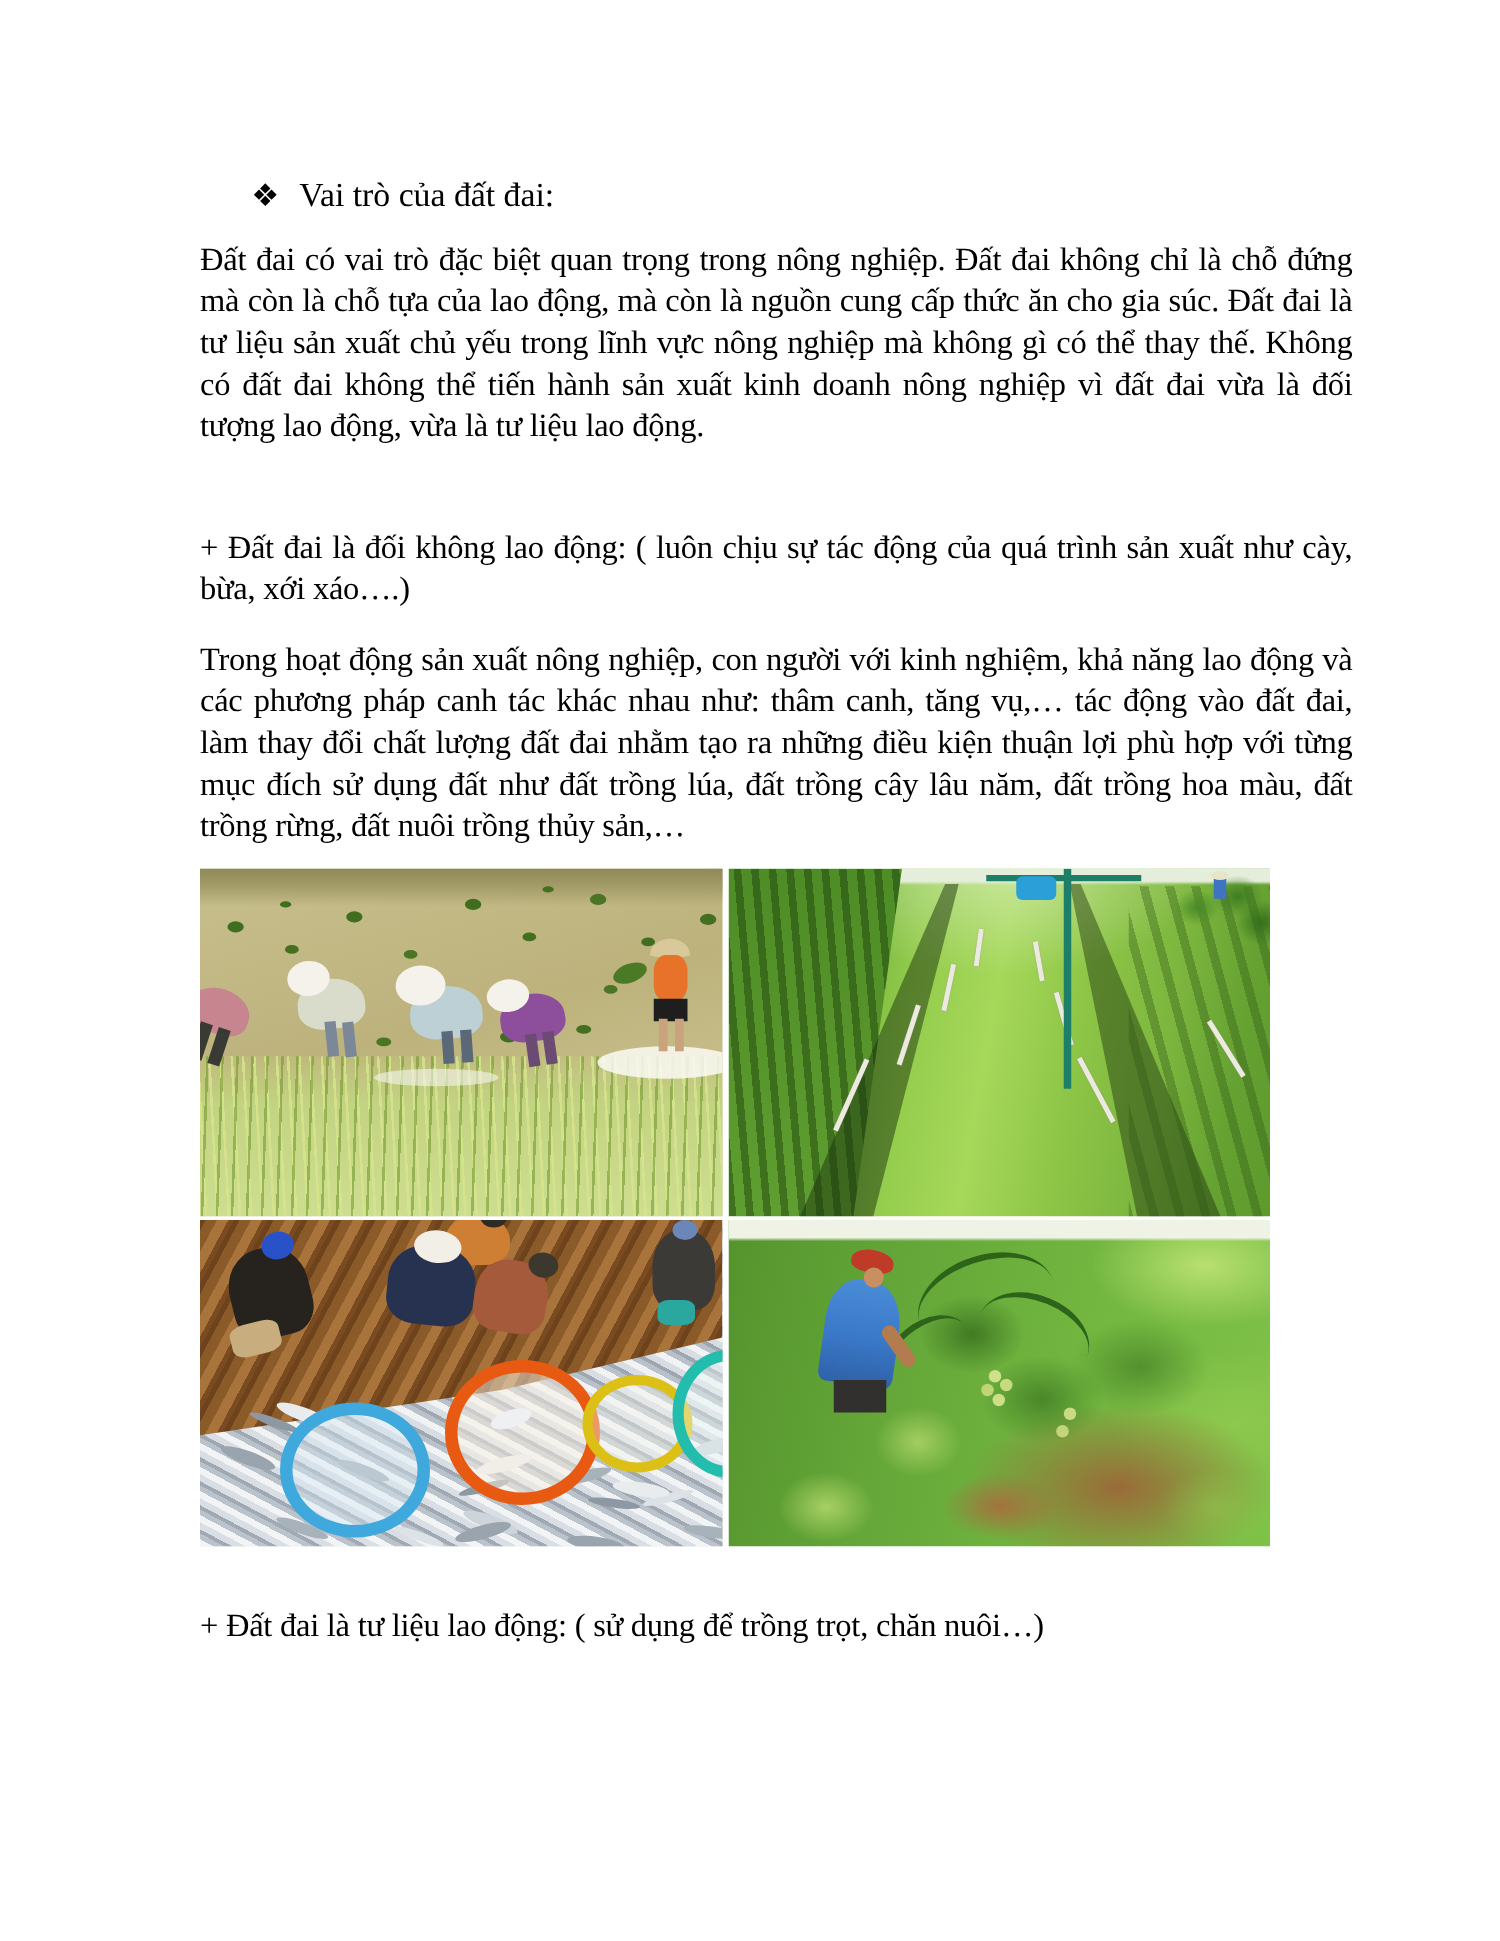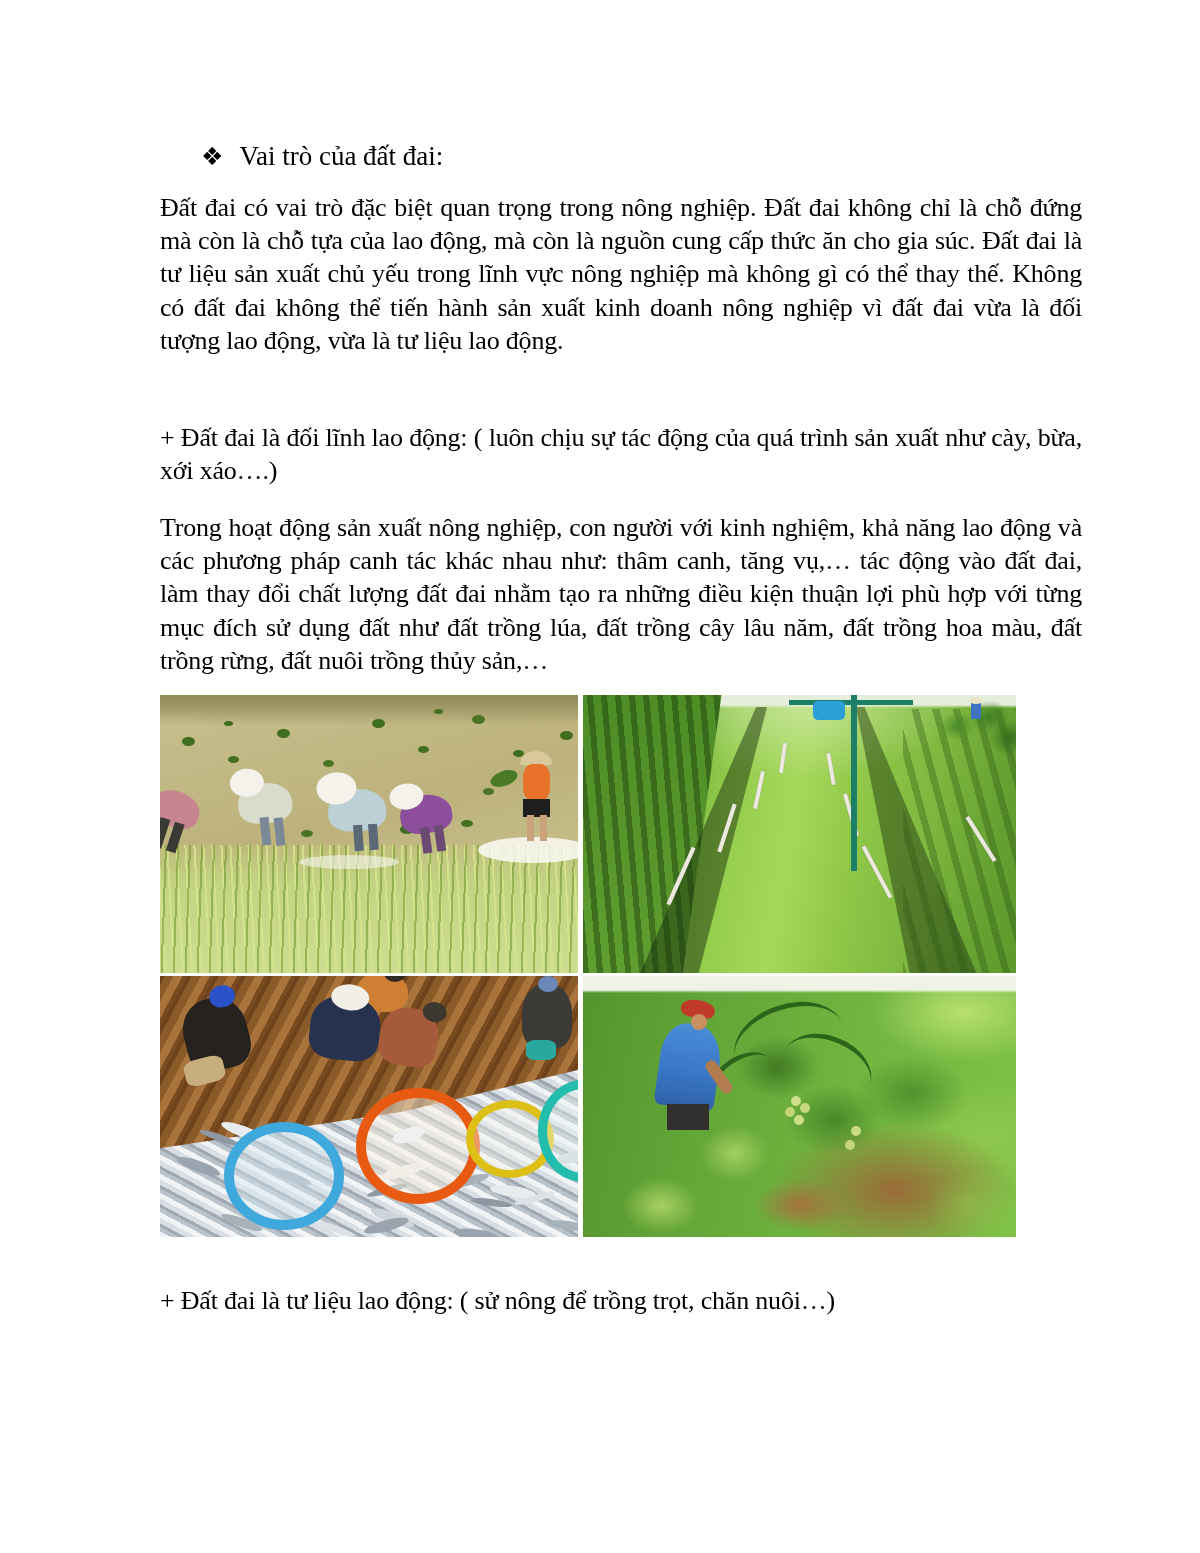--- a/index.html
+++ b/index.html
@@ -157,21 +157,21 @@
 <body>
 
 <div class="page">
 
   <div class="heading">
     <span class="bullet">❖</span><span>Vai trò của đất đai:</span>
   </div>
 
   <div class="tblock" style="top:191px;">Đất đai có vai trò đặc biệt quan trọng trong nông nghiệp. Đất đai không chỉ là chỗ đứng mà còn là chỗ tựa của lao động, mà còn là nguồn cung cấp thức ăn cho gia súc. Đất đai là tư liệu sản xuất chủ yếu trong lĩnh vực nông nghiệp mà không gì có thể thay thế. Không có đất đai không thể tiến hành sản xuất kinh doanh nông nghiệp vì đất đai vừa là đối tượng lao động, vừa là tư liệu lao động.</div>
 
-  <div class="tblock" style="top:421px;">+ Đất đai là đối lĩnh lao động: ( luôn chịu sự tác động của quá trình sản xuất như cày, bừa, xới xáo….)</div>
+  <div class="tblock" style="top:421px;">+ Đất đai là đối không lao động: ( luôn chịu sự tác động của quá trình sản xuất như cày, bừa, xới xáo….)</div>
 
   <div class="tblock" style="top:511px;">Trong hoạt động sản xuất nông nghiệp, con người với kinh nghiệm, khả năng lao động và các phương pháp canh tác khác nhau như: thâm canh, tăng vụ,… tác động vào đất đai, làm thay đổi chất lượng đất đai nhằm tạo ra những điều kiện thuận lợi phù hợp với từng mục đích sử dụng đất như đất trồng lúa, đất trồng cây lâu năm, đất trồng hoa màu, đất trồng rừng, đất nuôi trồng thủy sản,…</div>
 
   <div class="photos">
 
     <div class="photo ph1">
       <div class="tufts"></div>
       <div class="tufts2"></div>
       <div class="p1-grass"></div>
       <div class="f f1"></div>
@@ -235,16 +235,16 @@
         <div class="shirt"></div>
         <div class="cap"></div>
         <div class="face"></div>
         <div class="arm"></div>
         <div class="pants"></div>
       </div>
     </div>
 
   </div>
 
-  <div class="tblock" style="top:1284px;">+ Đất đai là tư liệu lao động: ( sử nông để trồng trọt, chăn nuôi…)</div>
+  <div class="tblock" style="top:1284px;">+ Đất đai là tư liệu lao động: ( sử dụng để trồng trọt, chăn nuôi…)</div>
 
 
 </div>
 
 </body></html>

